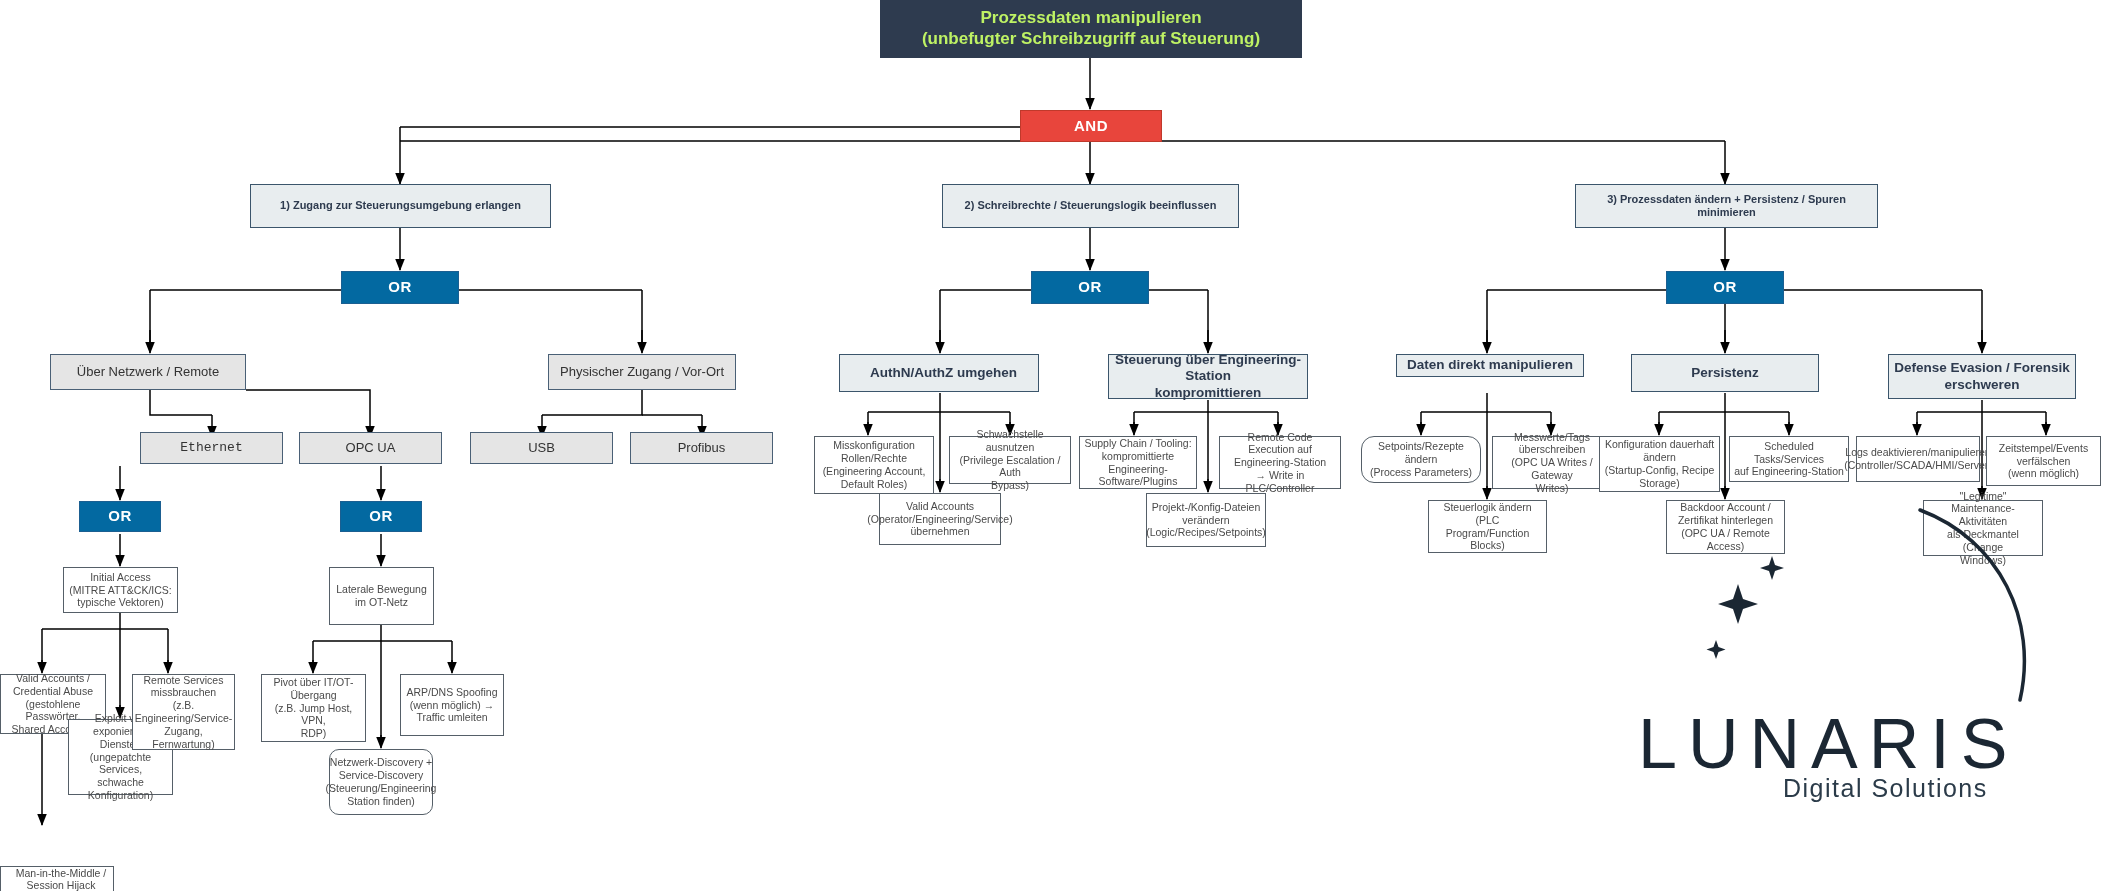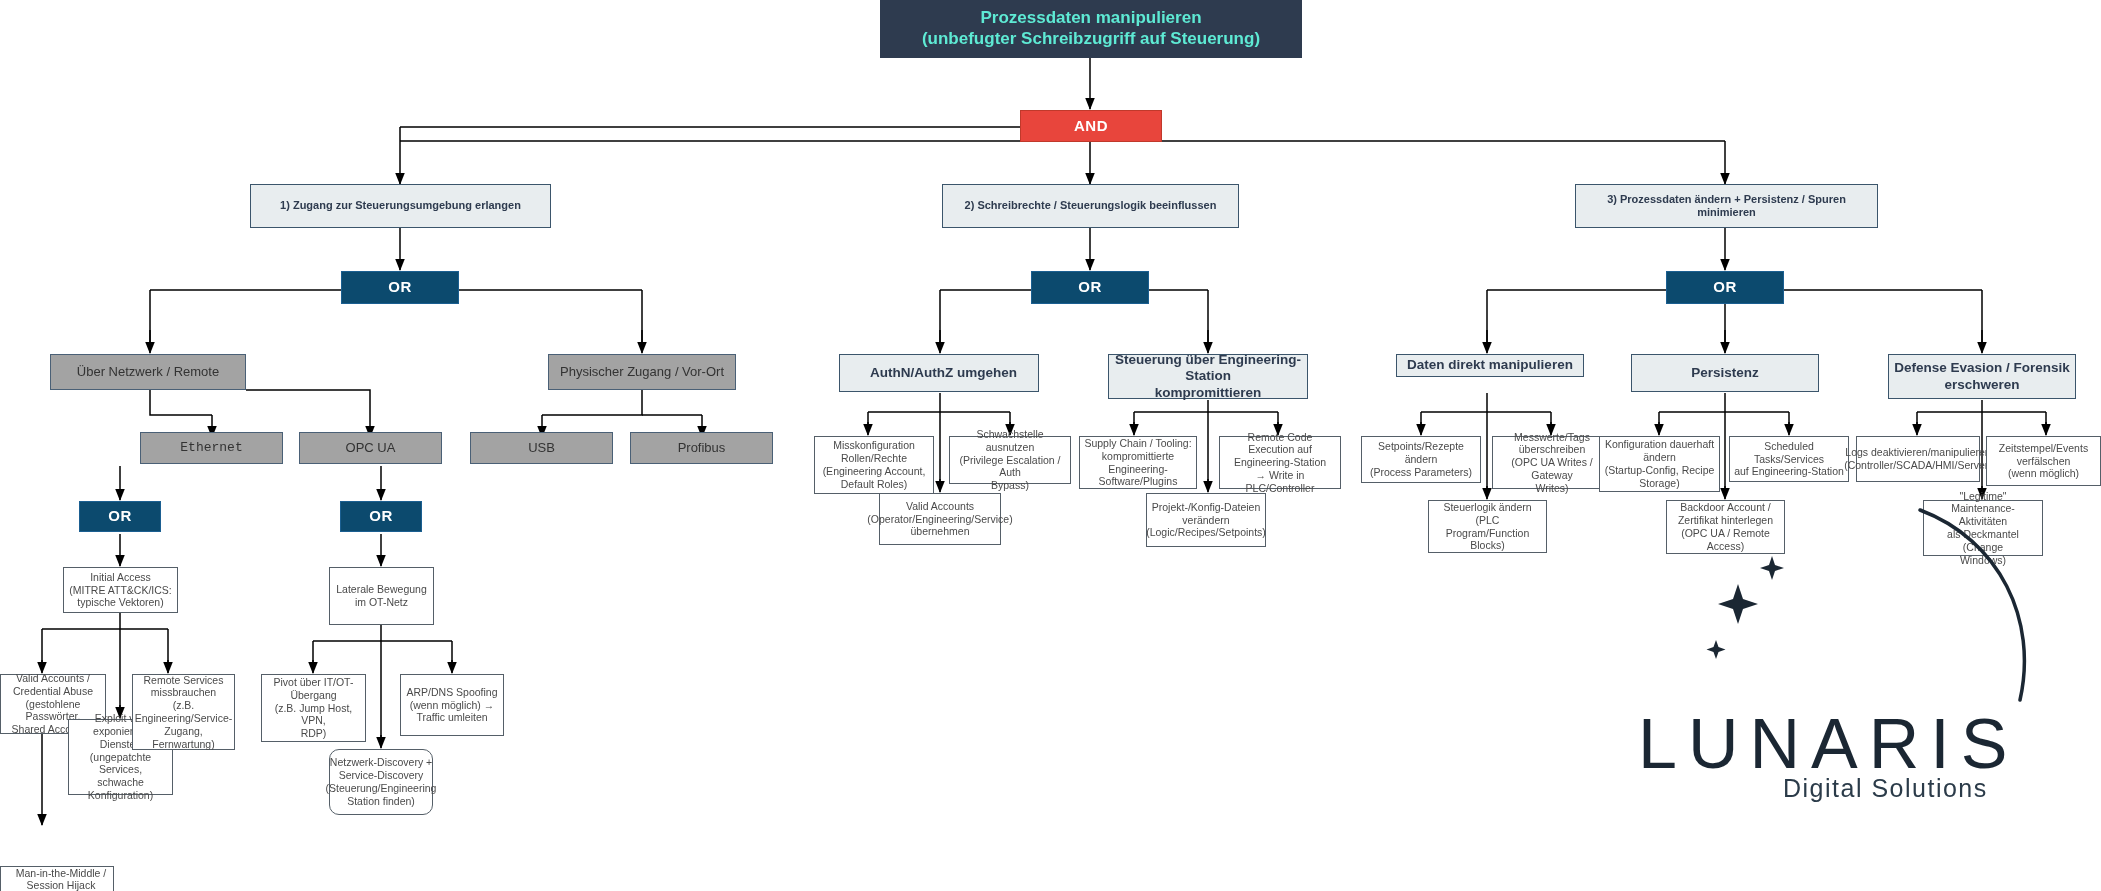--- a/index.html
+++ b/index.html
@@ -30,36 +30,36 @@
     text-align:center;
     line-height:1.22;
     white-space:pre-line;
     padding:2px 4px;
   }
   
   .n-root{
     background:#2e3b४f;
     background:#2e3b4f;
     border:1px solid #2e3b4f;
-    color:#5eead4;
+    color:#bef264;
     font-weight:bold;
     font-size:17px;
   }
   
   .n-and{
     background:#e8453c;
     border:1px solid #c0392b;
     color:#ffffff;
     font-weight:bold;
     font-size:15px;
     letter-spacing:0.5px;
   }
   
   .n-or{
-    background:#0c4a6e;
+    background:#0369a1;
     border:1px solid #1b5f91;
     color:#ffffff;
     font-weight:bold;
     font-size:15px;
     letter-spacing:0.5px;
   }
   
   .n-phase{
     background:#e8edef;
     border:1px solid #3b556b;
@@ -70,21 +70,21 @@
   
   .n-cat{
     background:#e8edef;
     border:1px solid #3b556b;
     color:#2e3b4f;
     font-weight:bold;
     font-size:13.5px;
   }
   
   .n-sub{
-    background:#a3a3a3;
+    background:#e5e5e5;
     border:1px solid #4a6076;
     color:#333333;
     font-weight:normal;
     font-size:13px;
   }
   
   .n-leaf{
     background:#ffffff;
     border:1px solid #555f68;
     color:#4a4a4a;
@@ -375,21 +375,21 @@
 (Logic/Recipes/Setpoints)</div>
   <div class="node n-leaf" style="left:1219px;top:436px;width:122px;height:53px;">Remote Code Execution auf
 Engineering-Station
 → Write in PLC/Controller</div>
 
   <div class="node n-cat" style="left:1396px;top:354px;width:188px;height:23px;text-align:right;">Daten direkt manipulieren</div>
   <div class="node n-cat" style="left:1631px;top:354px;width:188px;height:38px;">Persistenz</div>
   <div class="node n-cat" style="left:1888px;top:354px;width:188px;height:45px;">Defense Evasion / Forensik
 erschweren</div>
 
-  <div class="node n-leaf" style="left:1361px;top:436px;width:120px;height:47px;">Setpoints/Rezepte ändern
+  <div class="node n-leaf" style="left:1361px;top:436px;width:120px;height:47px;border-radius:13px;">Setpoints/Rezepte ändern
 (Process Parameters)</div>
   <div class="node n-leaf" style="left:1428px;top:500px;width:119px;height:53px;">Steuerlogik ändern
 (PLC Program/Function
 Blocks)</div>
   <div class="node n-leaf" style="left:1492px;top:436px;width:120px;height:53px;">Messwerte/Tags
 überschreiben
 (OPC UA Writes / Gateway
 Writes)</div>
 
   <div class="node n-leaf" style="left:1599px;top:436px;width:121px;height:56px;">Konfiguration dauerhaft

